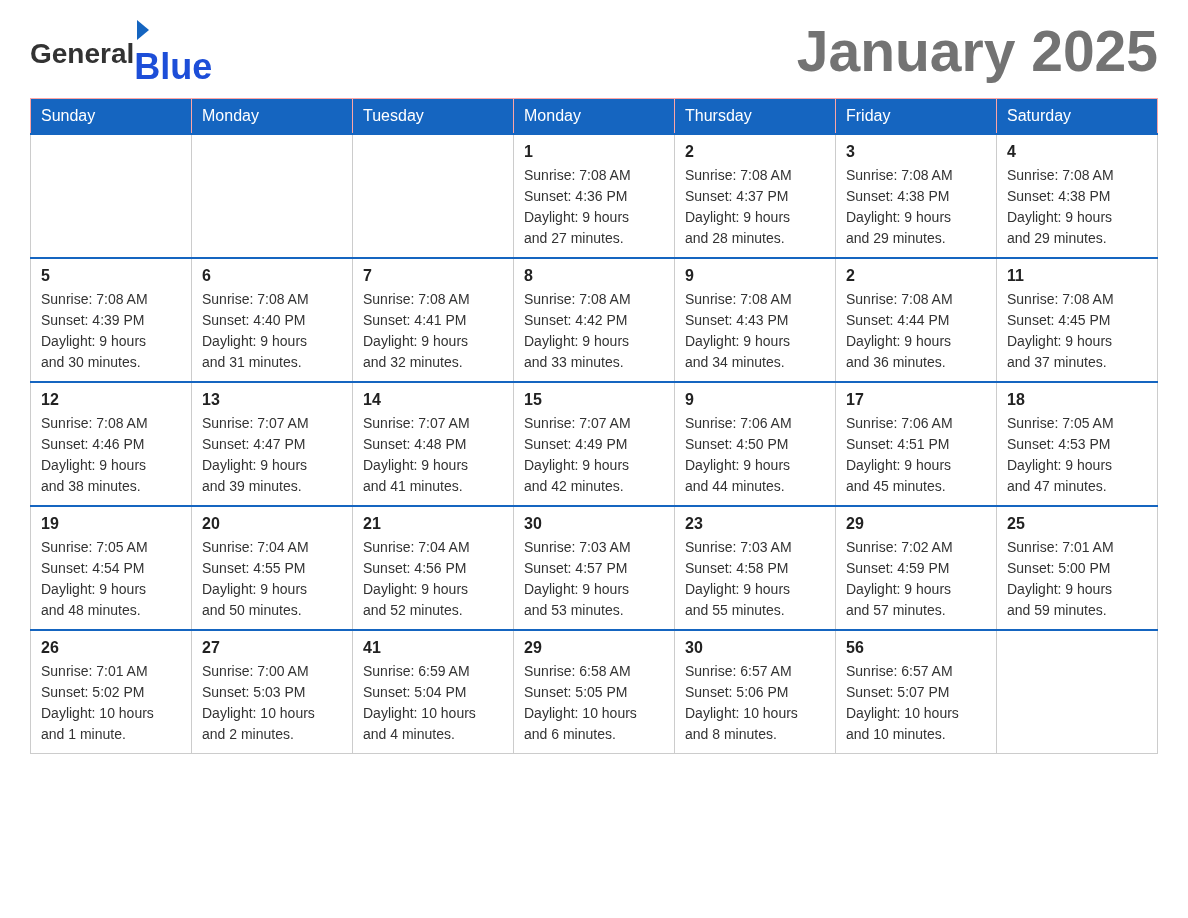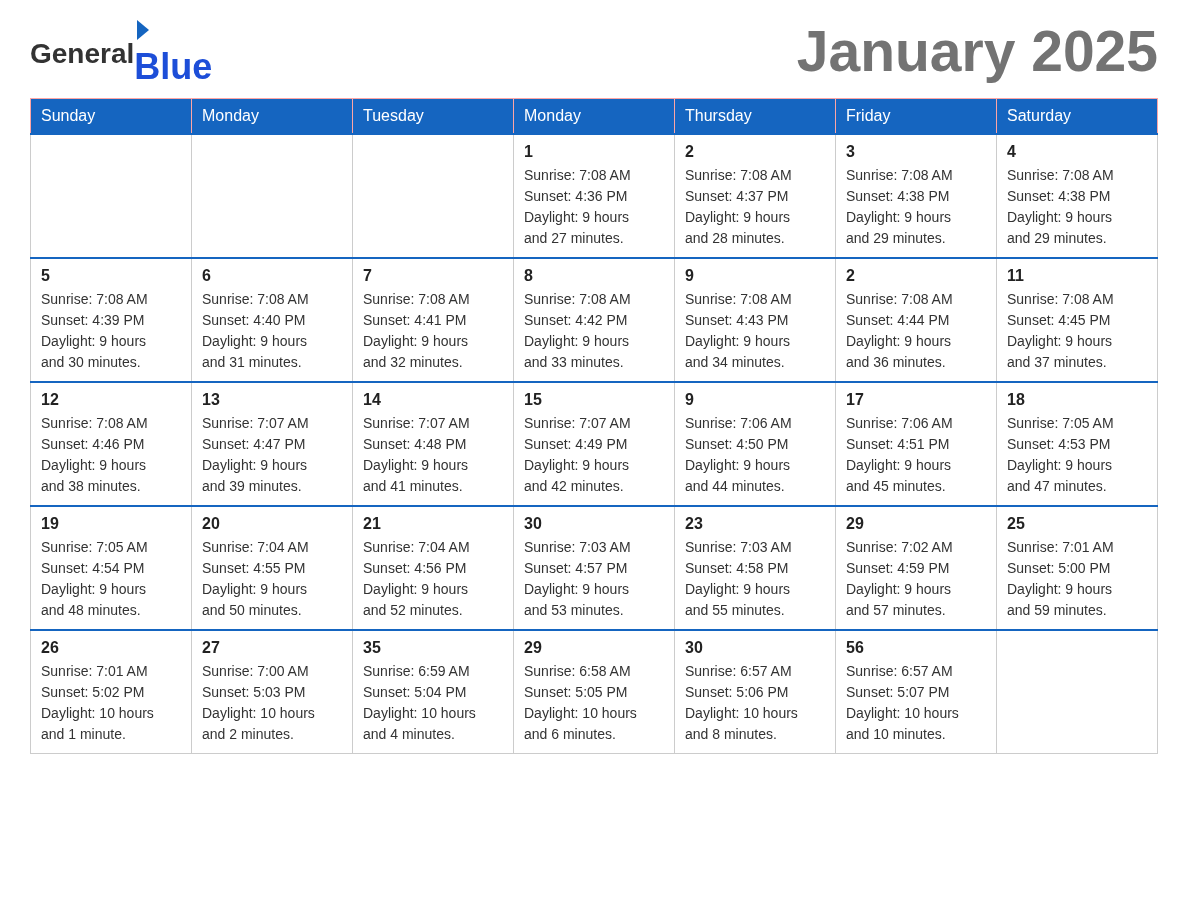--- a/index.html
+++ b/index.html
@@ -241,21 +241,21 @@
       <tr class="data-row">
         <td>
           <span class="day-num">26</span>
           <div class="day-info">Sunrise: 7:01 AM<br>Sunset: 5:02 PM<br>Daylight: 10 hours<br>and 1 minute.</div>
         </td>
         <td>
           <span class="day-num">27</span>
           <div class="day-info">Sunrise: 7:00 AM<br>Sunset: 5:03 PM<br>Daylight: 10 hours<br>and 2 minutes.</div>
         </td>
         <td>
-          <span class="day-num">35</span>
+          <span class="day-num">41</span>
           <div class="day-info">Sunrise: 6:59 AM<br>Sunset: 5:04 PM<br>Daylight: 10 hours<br>and 4 minutes.</div>
         </td>
         <td>
           <span class="day-num">29</span>
           <div class="day-info">Sunrise: 6:58 AM<br>Sunset: 5:05 PM<br>Daylight: 10 hours<br>and 6 minutes.</div>
         </td>
         <td>
           <span class="day-num">30</span>
           <div class="day-info">Sunrise: 6:57 AM<br>Sunset: 5:06 PM<br>Daylight: 10 hours<br>and 8 minutes.</div>
         </td>

